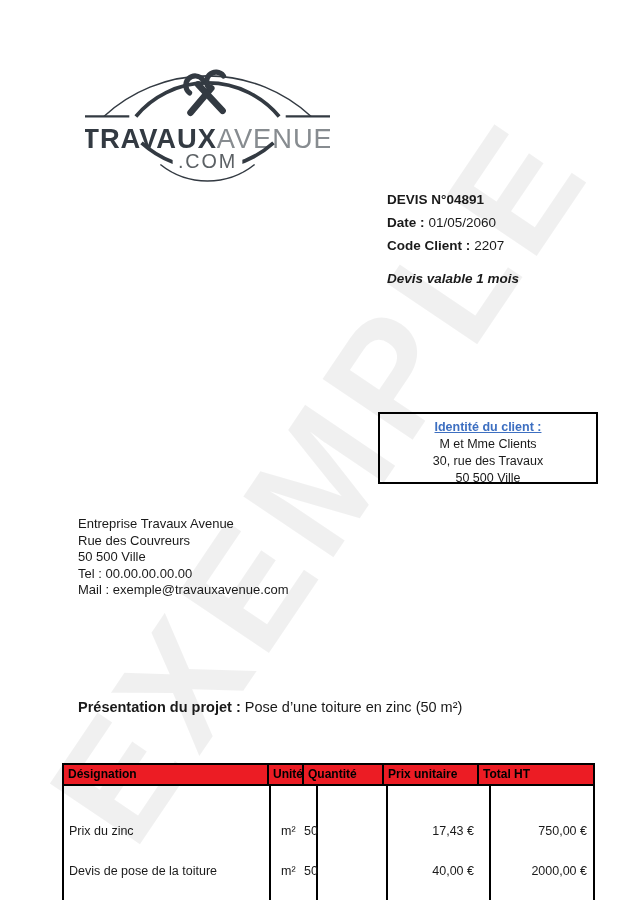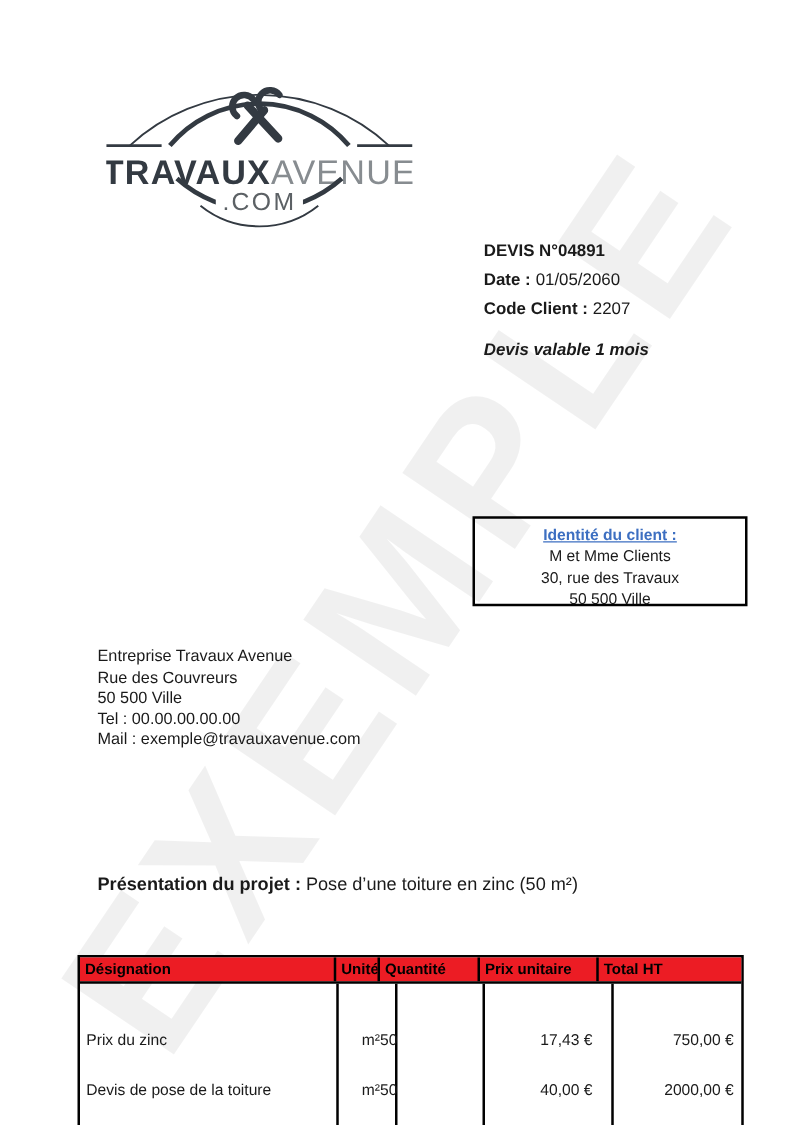--- a/index.html
+++ b/index.html
@@ -52,21 +52,21 @@
     font-size:12px;font-weight:bold;color:#000;}
   #items-table .hcell{box-sizing:border-box;padding-left:4px;border-right:2px solid #000;overflow:hidden;}
   #items-table .hcell:last-child{border-right:none;}
   .cw1{width:205px;} .cw2{width:35px;} .cw3{width:80px;} .cw4{width:95px;} .cw5{flex:1;}
   #items-table .body{position:relative;height:143px;border-top:2px solid #000;font-size:12.5px;}
   .vline{position:absolute;top:0;bottom:0;width:2px;background:#000;}
   .vl1{left:205px;} .vl2{left:252px;} .vl3{left:322px;} .vl4{left:425px;}
   .item-row{position:absolute;left:0;right:0;display:flex;height:16px;line-height:16px;}
   .item-row .c{box-sizing:border-box;overflow:hidden;}
   .c-des{padding-left:5px;text-align:left;}
-  .c-uni{text-align:right;}
+  .c-uni{text-align:left;padding-left:12px;}
   .c-qty{padding-right:5px;}
   .c-pu{text-align:right;padding-right:5px;}
   .c-tot{text-align:right;padding-right:6px;}
 </style>
 </head>
 <body>
 
 <div id="watermark">
   <span>EXEMPLE</span>
 </div>

